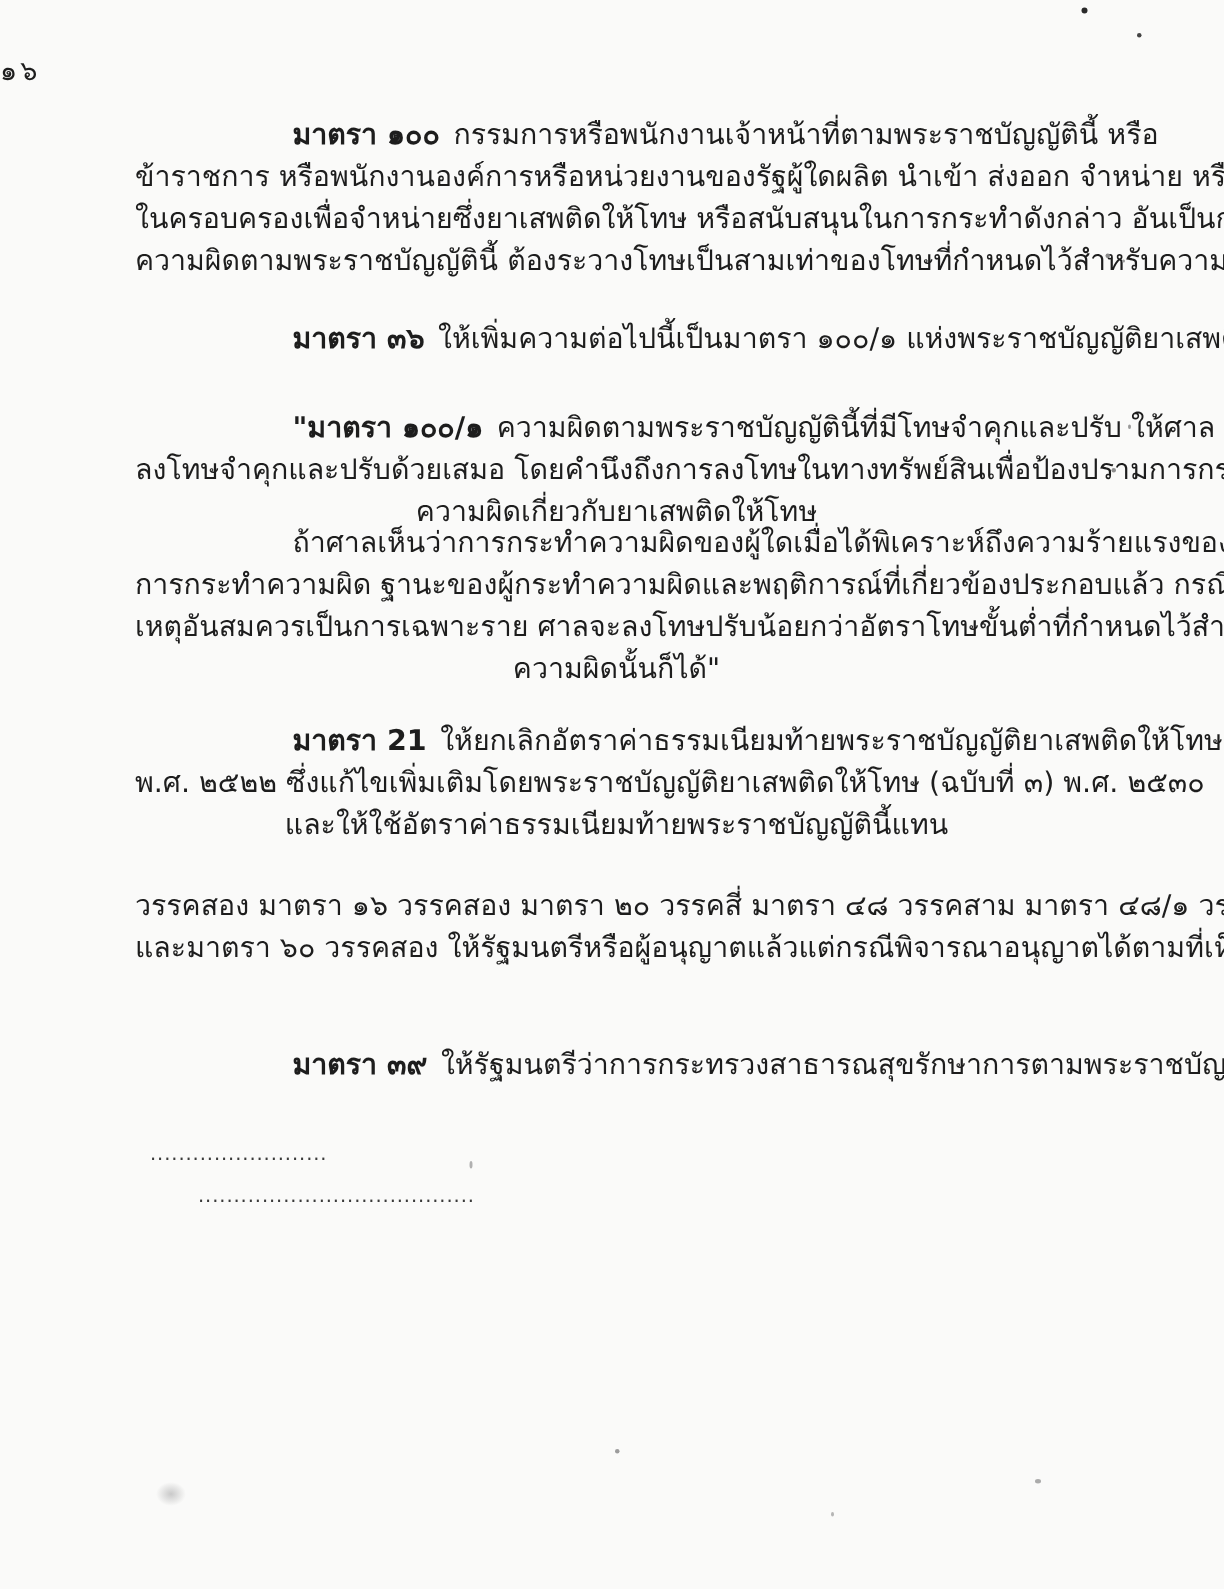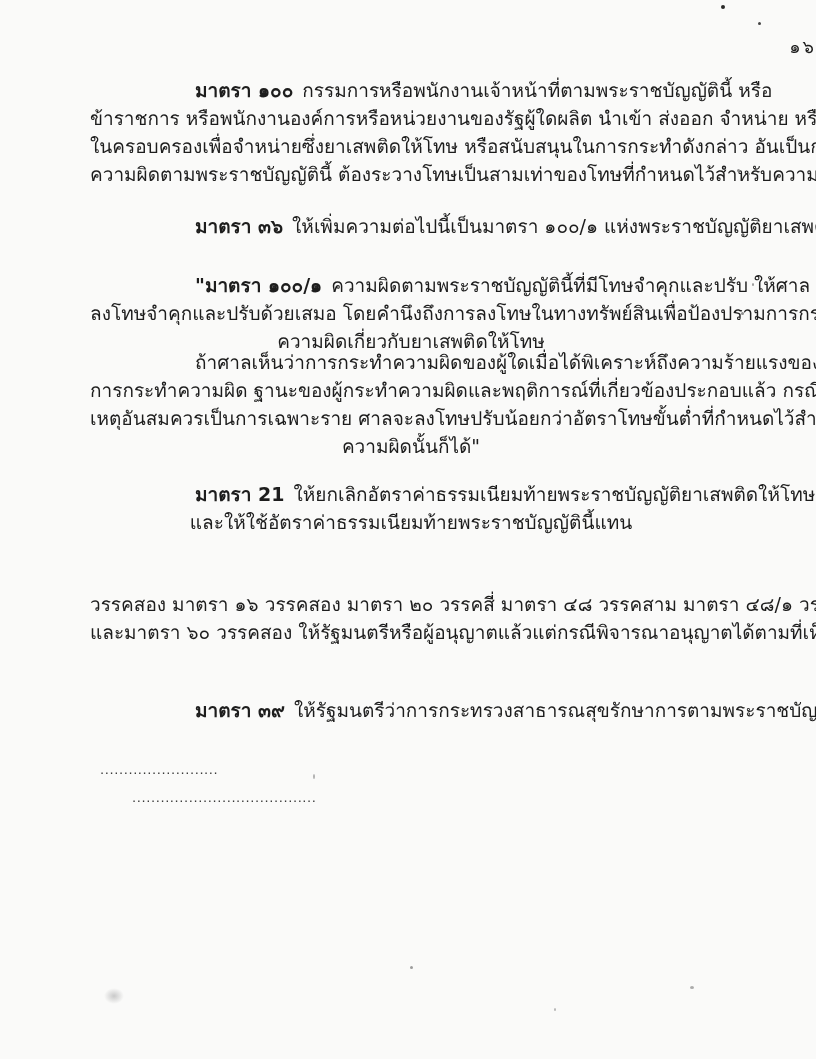--- a/index.html
+++ b/index.html
@@ -15,21 +15,21 @@
     background: #fafaf9;
     overflow: hidden;
     font-family: "DejaVu Sans", "Liberation Sans", sans-serif;
     color: #1d1d1d;
   }
   .page-number {
     position: absolute;
     top: 32px;
     left: 0;
     width: 100%;
-    text-align: right;
+    text-align: left;
     font-size: 18px;
     letter-spacing: 2px;
   }
   .para {
     position: absolute;
     left: 90px;
     width: 642px;
     font-size: 19px;
     line-height: 28px;
   }
@@ -98,20 +98,21 @@
 
   <section class="para" style="top:348px">
     <div class="line first-line">ถ้าศาลเห็นว่าการกระทำความผิดของผู้ใดเมื่อได้พิเคราะห์ถึงความร้ายแรงของ</div>
     <div class="line">การกระทำความผิด ฐานะของผู้กระทำความผิดและพฤติการณ์ที่เกี่ยวข้องประกอบแล้ว กรณีมี</div>
     <div class="line">เหตุอันสมควรเป็นการเฉพาะราย ศาลจะลงโทษปรับน้อยกว่าอัตราโทษขั้นต่ำที่กำหนดไว้สำหรับ</div>
     <div class="line">ความผิดนั้นก็ได้"</div>
   </section>
 
   <section class="para" style="top:480px">
     <div class="line first-line"><span class="matra-label">มาตรา 21</span><span>ให้ยกเลิกอัตราค่าธรรมเนียมท้ายพระราชบัญญัติยาเสพติดให้โทษ</span></div>
+    <div class="line">พ.ศ. ๒๕๒๒ ซึ่งแก้ไขเพิ่มเติมโดยพระราชบัญญัติยาเสพติดให้โทษ (ฉบับที่ ๓) พ.ศ. ๒๕๓๐</div>
     <div class="line">และให้ใช้อัตราค่าธรรมเนียมท้ายพระราชบัญญัตินี้แทน</div>
   </section>
 
   <section class="para" style="top:590px">
     <div class="line">วรรคสอง มาตรา ๑๖ วรรคสอง มาตรา ๒๐ วรรคสี่ มาตรา ๔๘ วรรคสาม มาตรา ๔๘/๑ วรรคสอง</div>
     <div class="line">และมาตรา ๖๐ วรรคสอง ให้รัฐมนตรีหรือผู้อนุญาตแล้วแต่กรณีพิจารณาอนุญาตได้ตามที่เห็นสมควร</div>
   </section>
 
   <section class="para" style="top:696px">
     <div class="line first-line"><span class="matra-label">มาตรา ๓๙</span><span>ให้รัฐมนตรีว่าการกระทรวงสาธารณสุขรักษาการตามพระราชบัญญัตินี้</span></div>

